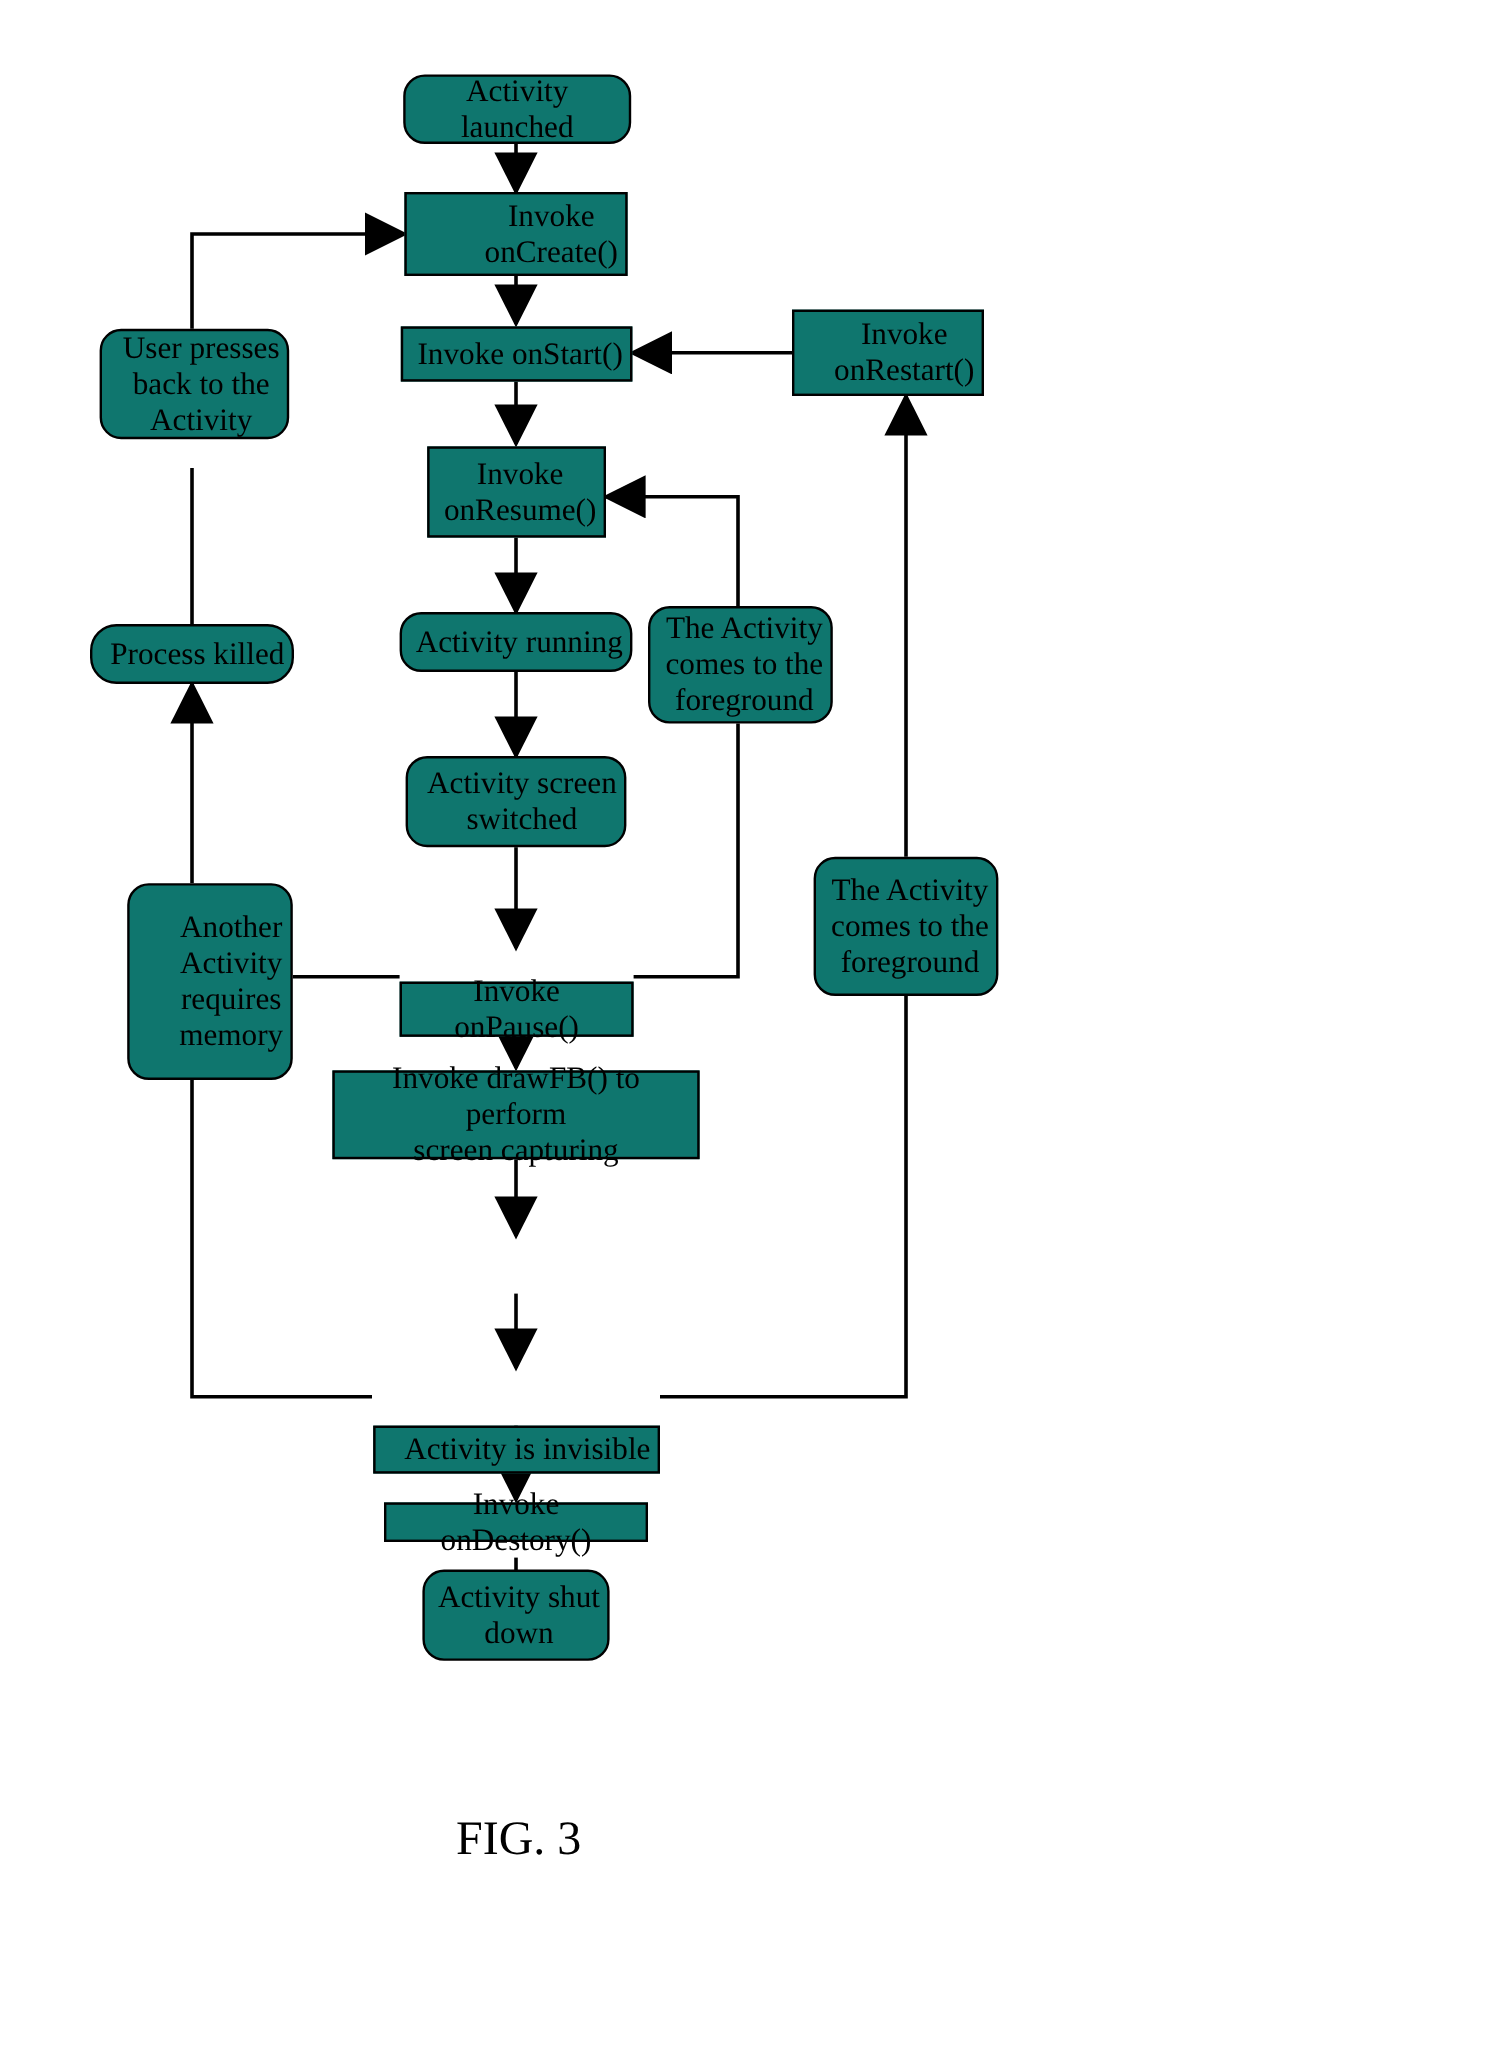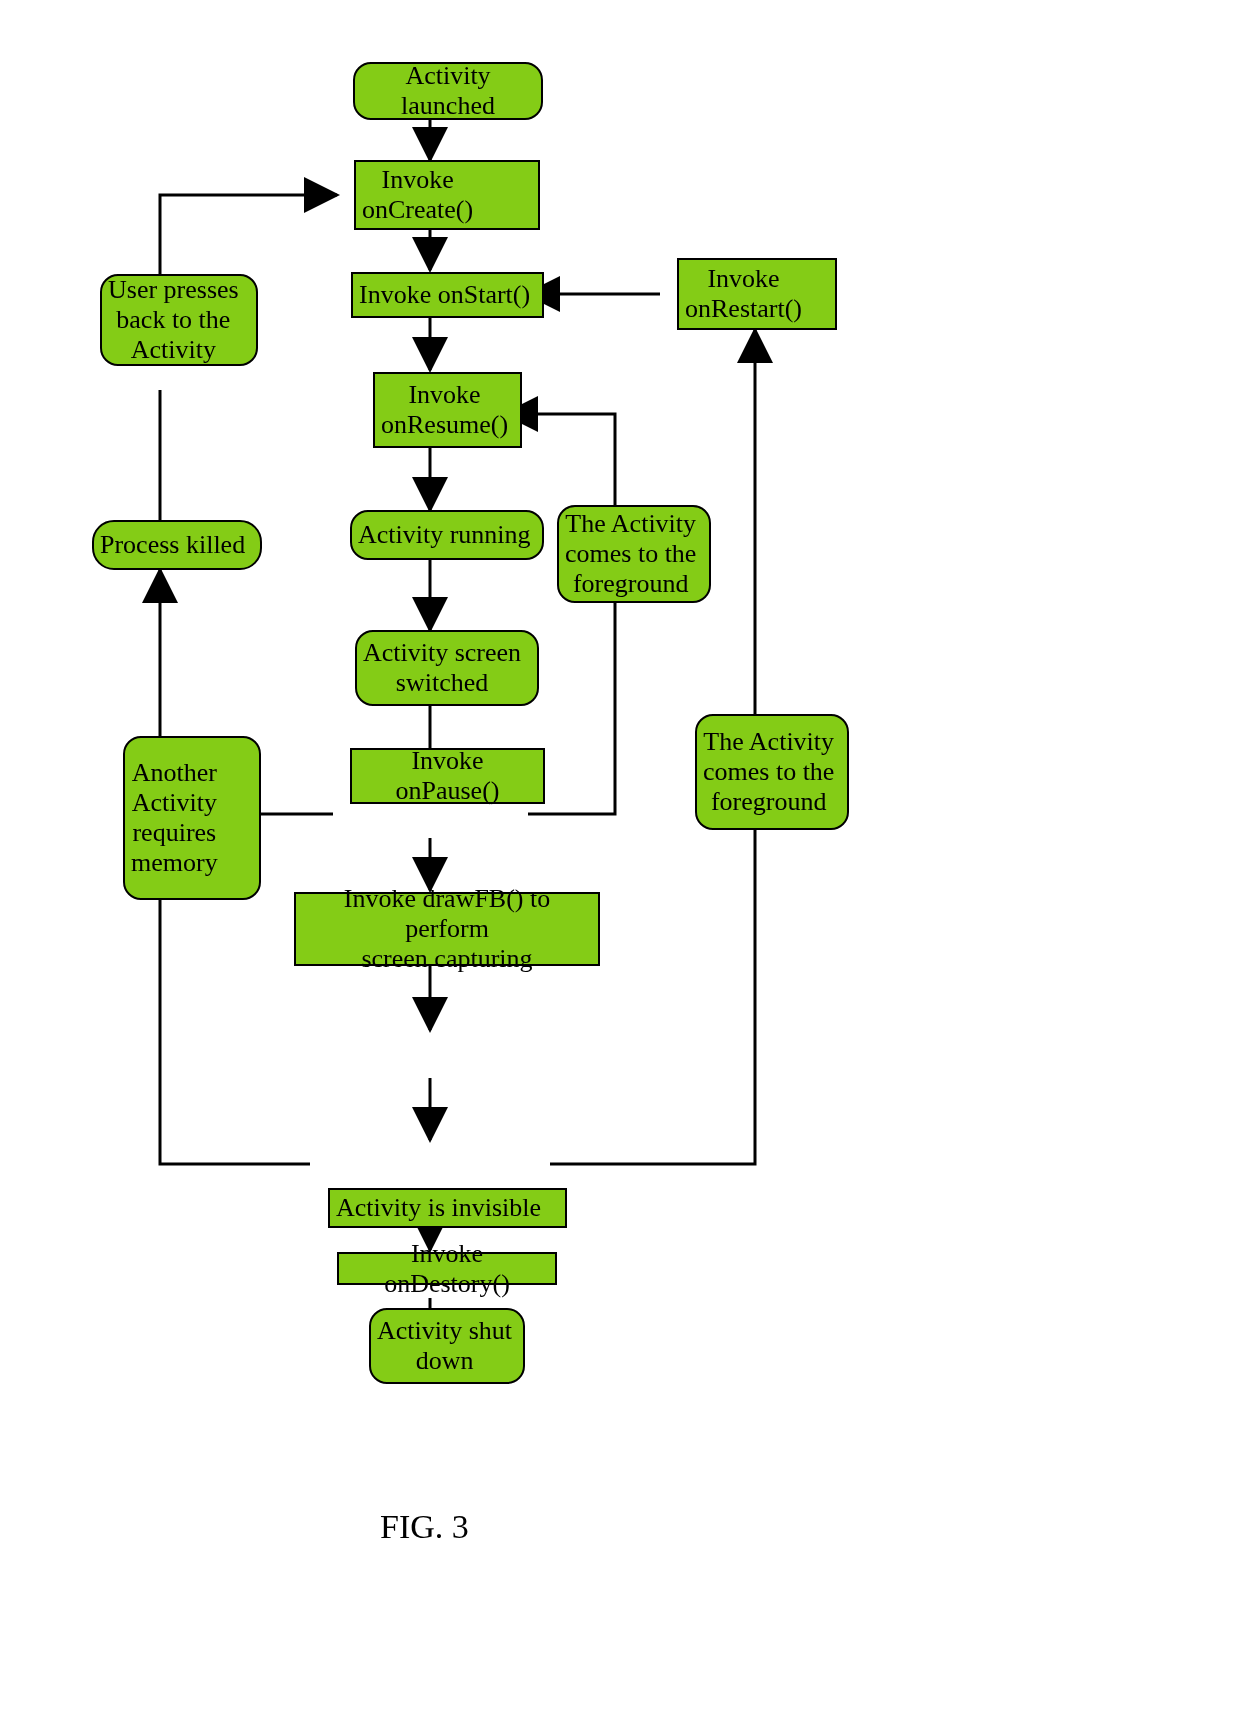--- a/index.html
+++ b/index.html
@@ -1,20 +1,20 @@
 <!DOCTYPE html>
 <html><head>
 <meta charset="utf-8">
 <style>
 html,body{margin:0;padding:0;background:#fff;font-family:"Times New Roman",Times,serif;font-size:26px;color:#000;}
 .canvas{position:relative;width:1240px;height:1722px;}
-.node{position:absolute;border:2px solid #000;background:#84cc16;display:flex;align-items:center;justify-content:flex-start;text-align:center;line-height:1.15;padding:4px 6px;box-sizing:border-box;margin-left:17px;}
+.node{position:absolute;border:2px solid #000;background:#0f766e;display:flex;align-items:center;justify-content:flex-end;text-align:center;line-height:1.15;padding:4px 6px;box-sizing:border-box;}
 .rect{border-radius:0;}
 .round{border-radius:18px;}
-.figlabel{position:absolute;font-size:34px;}
+.figlabel{position:absolute;font-size:40px;}
 svg{position:absolute;left:0;top:0;}
 </style>
 </head>
 <body>
 
 <div class="canvas">
 
   <svg width="1240" height="1722">
     <defs>
       <marker id="ah" viewBox="0 0 12 12" refX="11" refY="6" markerWidth="12" markerHeight="12" orient="auto">
@@ -70,21 +70,21 @@
   </div>
 
   <div class="node round" style="left:333px;top:510px;width:194px;height:50px;">
     <span>Activity running</span>
   </div>
 
   <div class="node round" style="left:338px;top:630px;width:184px;height:76px;font-family:Liberation Serif, serif;">
     <span><span>Activity screen</span><br><span>switched</span></span>
   </div>
 
-  <div class="node rect" style="left:333px;top:748px;width:195px;height:56px;">
+  <div class="node rect" style="left:333px;top:818px;width:195px;height:46px;">
     <span>Invoke onPause()</span>
   </div>
 
   <div class="node rect" style="left:277px;top:892px;width:306px;height:74px;">
     <span><span>Invoke drawFB() to perform</span><br><span>screen capturing</span></span>
   </div>
 
 
   <div class="node rect" style="left:311px;top:1188px;width:239px;height:40px;">
     <span>Activity is invisible</span>

